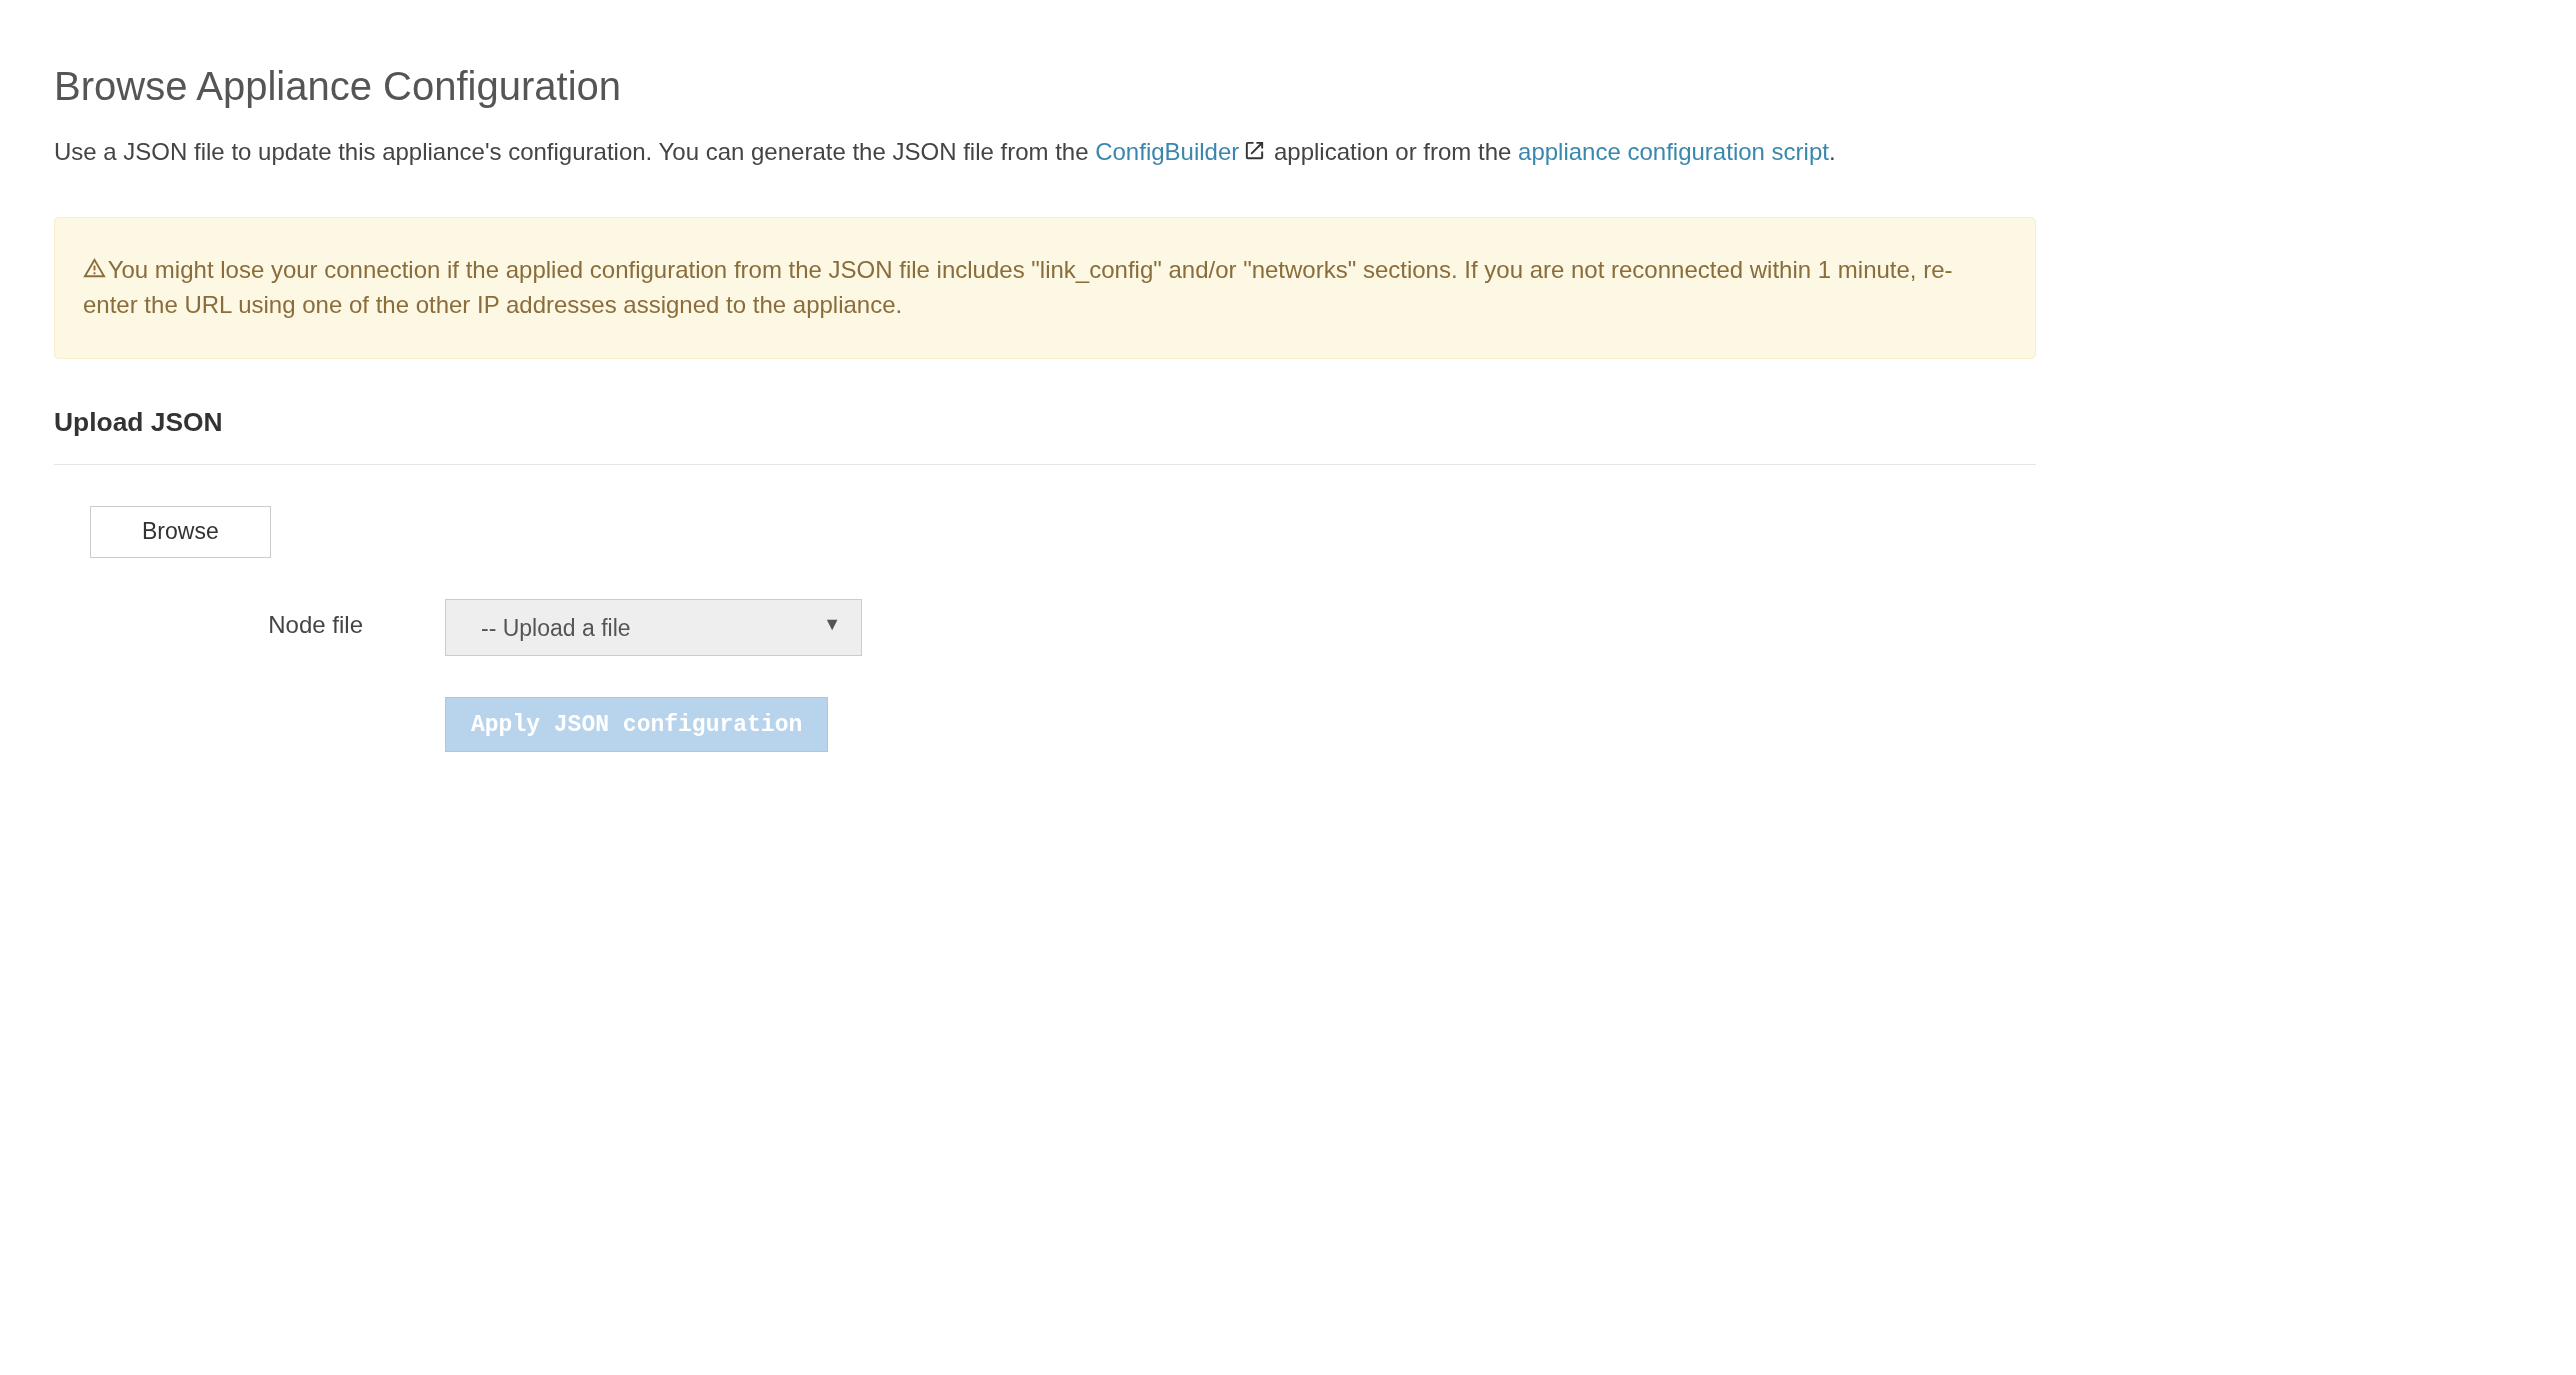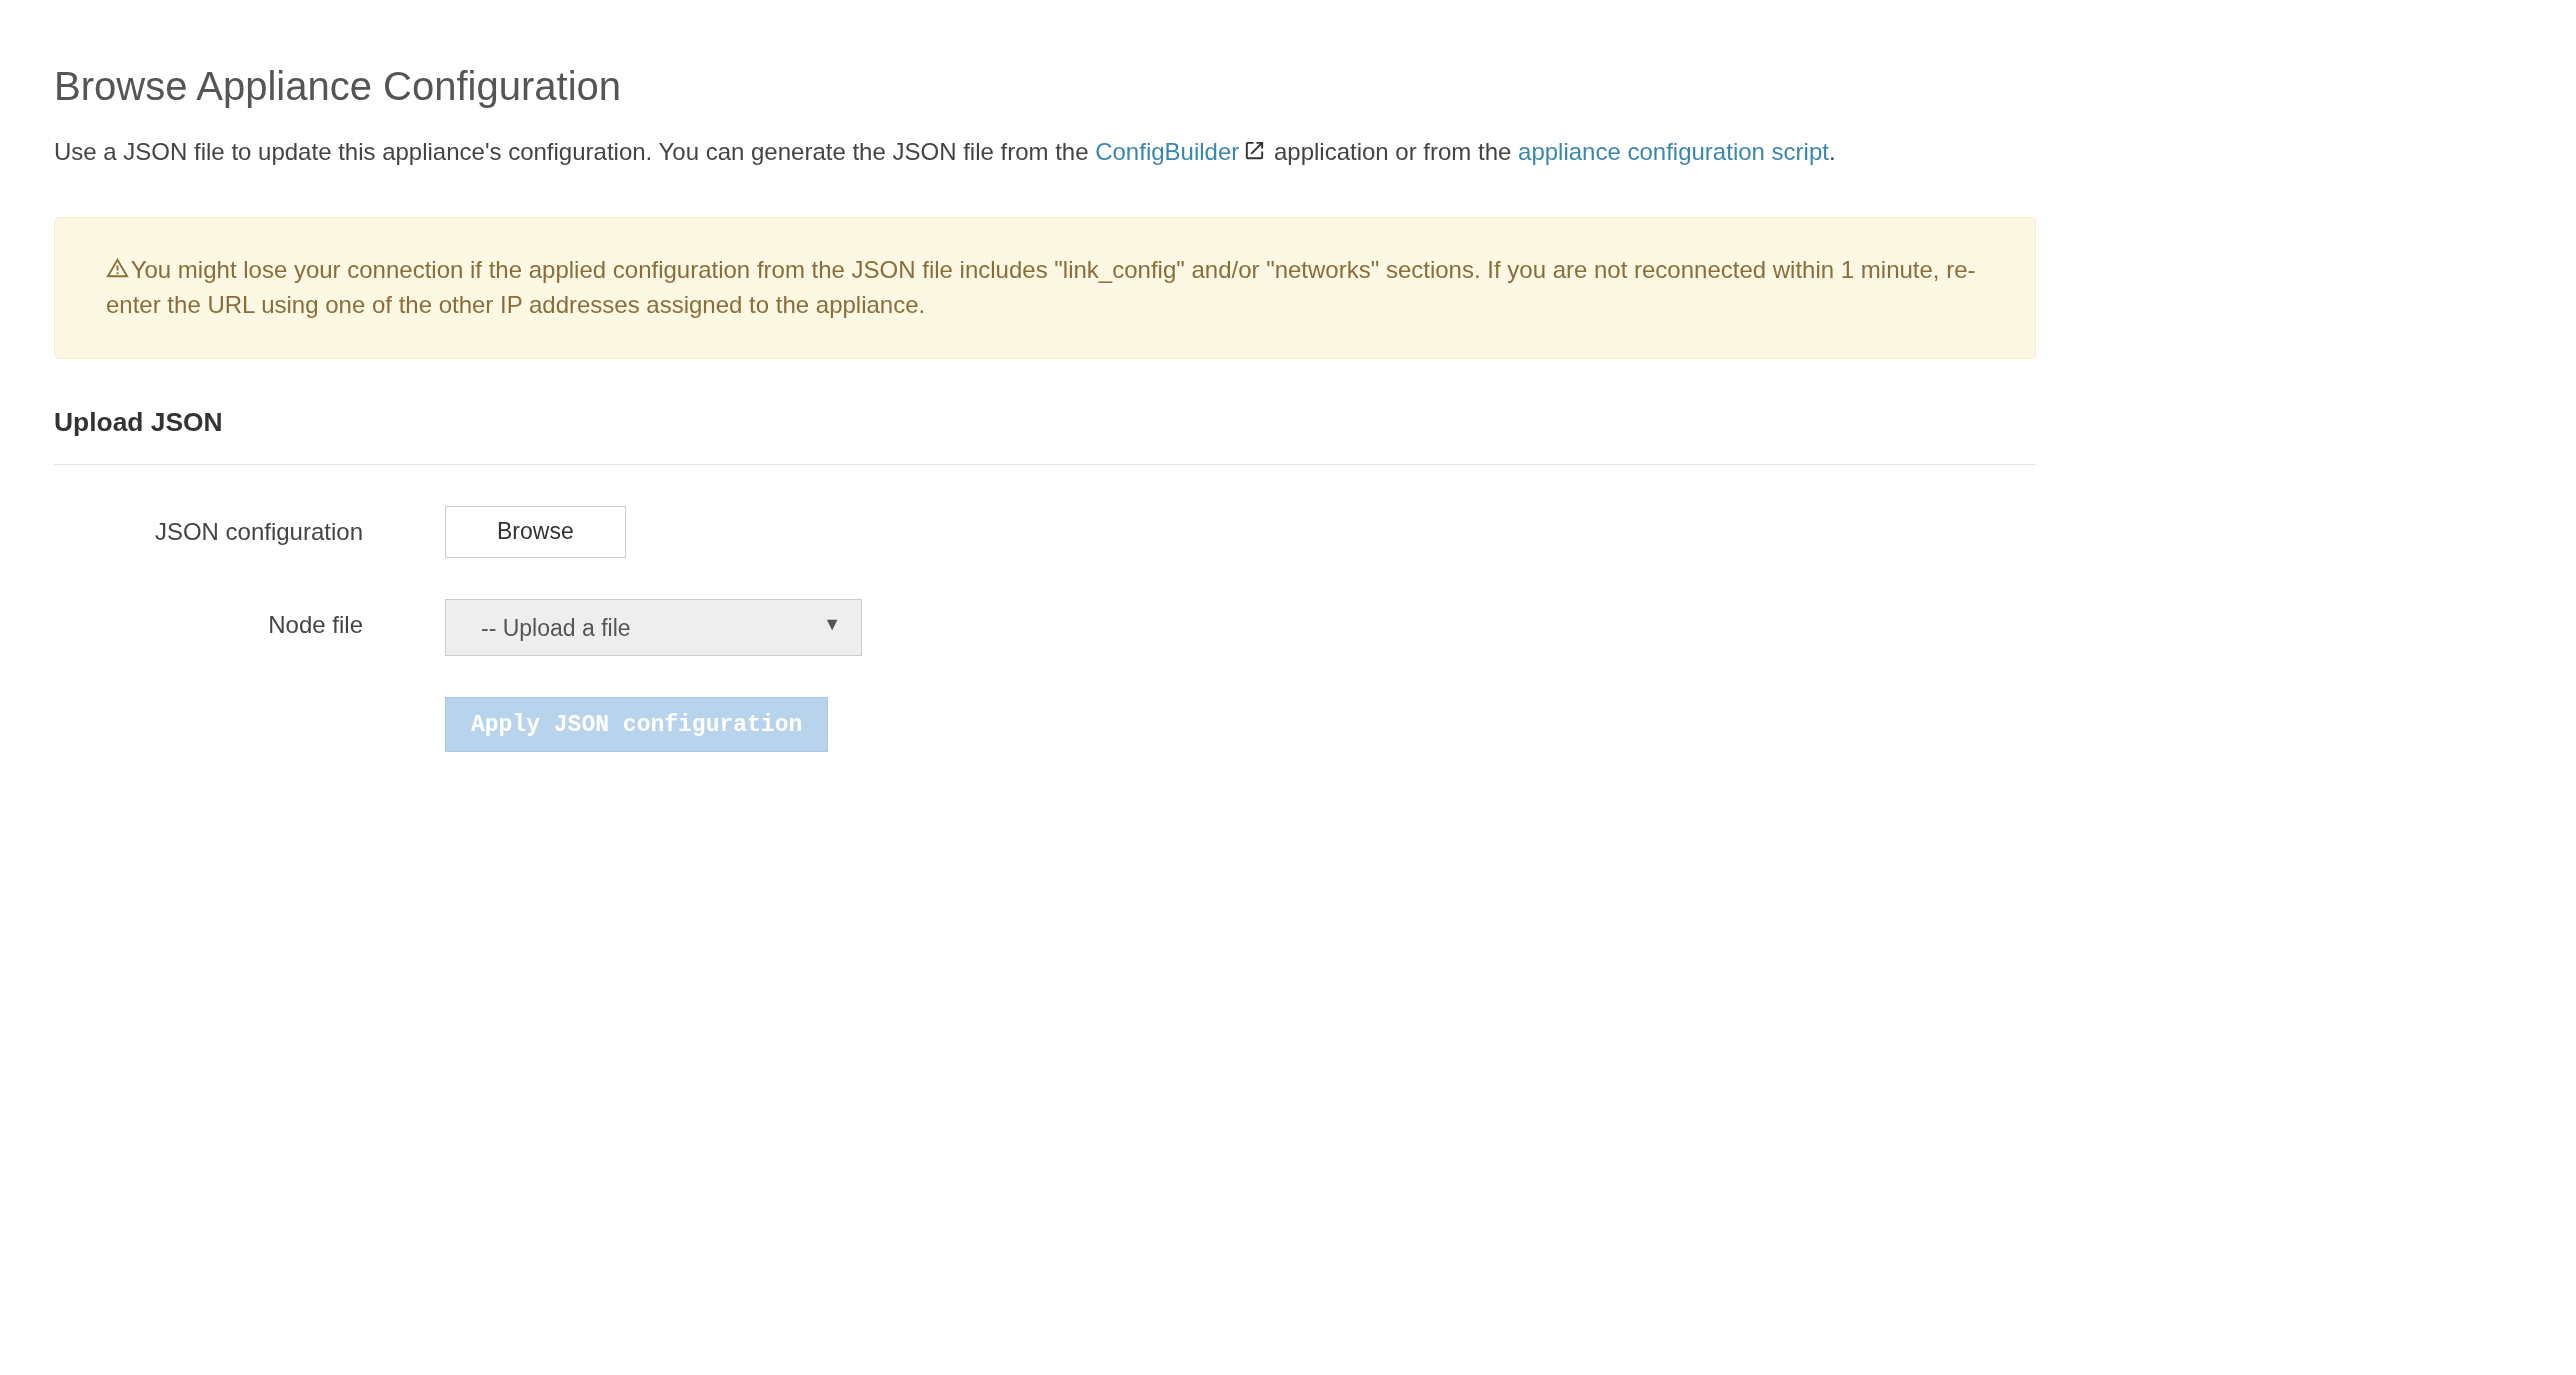--- a/index.html
+++ b/index.html
@@ -42,21 +42,21 @@
     }
     .ext-icon svg {
       width: 100%;
       height: 100%;
       fill: #333333;
     }
     .alert-box {
       background: #fcf8e3;
       border: 0.8px solid #faebcc;
       border-radius: 5px;
-      padding: 35px 51px;
+      padding: 35px 28px;
       margin-bottom: 45px;
       max-width: 1982px;
     }
     .alert-text {
       color: #8a6d3b;
       font-size: 24px;
       line-height: 1.45;
     }
     .warn-icon {
       display: inline-block;
@@ -158,21 +158,20 @@
           <path fill="none" stroke="#8a6d3b" stroke-width="2" d="M12 3 L22 20 L2 20 Z"></path>
           <line x1="12" y1="9" x2="12" y2="14" stroke="#8a6d3b" stroke-width="2"></line>
           <circle cx="12" cy="17" r="1.2" fill="#8a6d3b"></circle>
         </svg></span><span>You might lose your connection if the applied configuration from the JSON file includes "link_config" and/or "networks" sections. If you are not reconnected within 1 minute, re-enter the URL using one of the other IP addresses assigned to the appliance.</span>
   </p>
 </div>
 
 <h2 class="section-title">Upload JSON</h2>
 
 <div class="form-row">
-  <div class="form-label">JSON configuration</div>
   <div class="form-control-area">
     <button class="browse-btn">Browse</button>
   </div>
 </div>
 
 <div class="form-row">
   <div class="form-label">Node file</div>
   <div class="form-control-area">
     <div class="select-wrap">
       <span>-- Upload a file</span>

